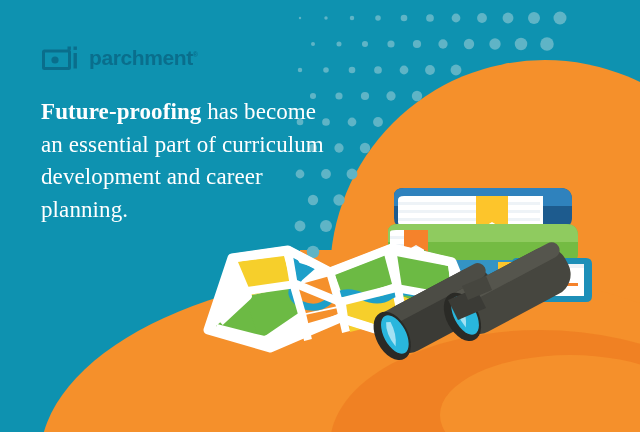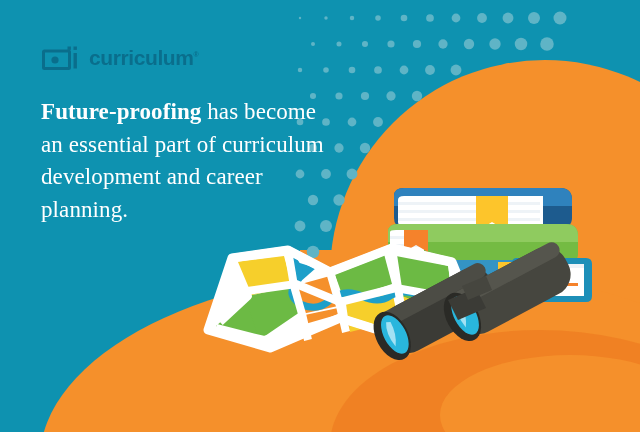--- a/index.html
+++ b/index.html
@@ -282,20 +282,20 @@
   </svg>
 
   <div class="logo">
     <svg class="logo-mark" width="40" height="26" viewBox="0 0 40 26">
       <rect x="1.5" y="7" width="26" height="17.5" rx="1" fill="none" stroke="#0a6e8c" stroke-width="3"></rect>
       <circle cx="13" cy="16" r="3.6" fill="#0a6e8c"></circle>
       <rect x="31.5" y="9" width="3.4" height="15.5" fill="#0a6e8c"></rect>
       <rect x="31.5" y="2.5" width="3.4" height="3.4" fill="#0a6e8c"></rect>
       <rect x="25.5" y="2.5" width="3.4" height="3.4" fill="#0a6e8c"></rect>
     </svg>
-    <span class="logo-word"><span>curriculum</span><span class="logo-tm">®</span></span>
+    <span class="logo-word"><span>parchment</span><span class="logo-tm">®</span></span>
   </div>
 
   <div class="headline">
     <b>Future-proofing</b><span> has become an essential part of curriculum development and career planning.</span>
   </div>
 
 </div>
 
 </body></html>

